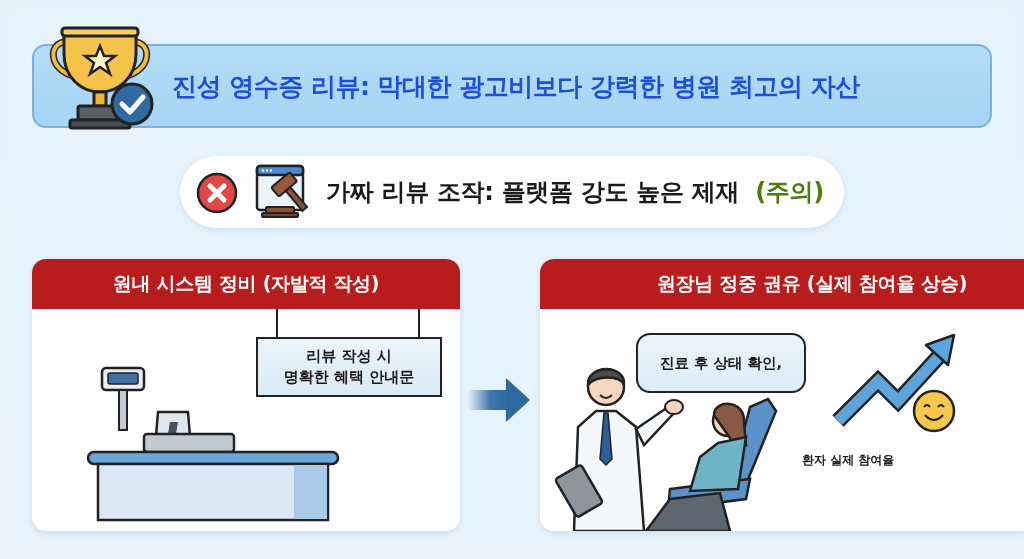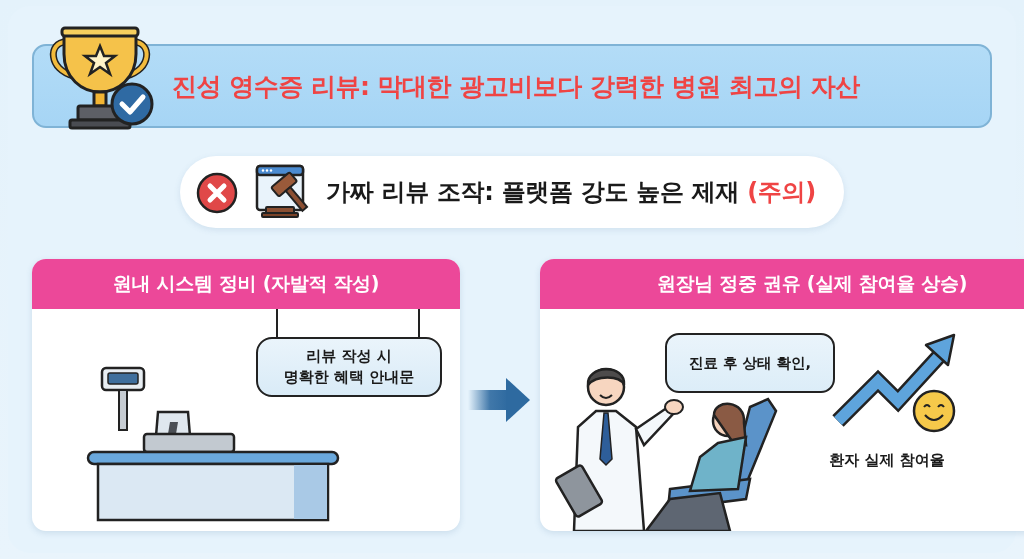--- a/index.html
+++ b/index.html
@@ -16,81 +16,81 @@
   }
   
   .title-banner {
     position: absolute; left: 32px; top: 44px; width: 960px; height: 84px;
     background: linear-gradient(180deg, #b3dcf7 0%, #a6d5f5 100%);
     border: 2px solid #7fb3d6; border-radius: 14px;
   }
   .title-text {
     position: absolute; left: 172px; top: 62px; width: 790px; height: 48px;
     font-size: 25px; font-weight: bold; letter-spacing: -0.5px;
-    display: flex; align-items: center; color: #ef4444;
+    display: flex; align-items: center; color: #1d4ed8;
   }
   .trophy { position: absolute; left: 44px; top: 24px; width: 112px; height: 108px; }
 
   
   .warn-pill {
     position: absolute; left: 180px; top: 156px; width: 664px; height: 72px;
     background: #ffffff; border-radius: 36px;
     box-shadow: 0 2px 6px rgba(80,120,160,0.15);
   }
   .x-icon { position: absolute; left: 196px; top: 172px; width: 42px; height: 42px; }
   .gavel-icon { position: absolute; left: 254px; top: 163px; width: 62px; height: 56px; }
   .warn-text {
     position: absolute; left: 326px; top: 170px; height: 44px;
     font-size: 24px; font-weight: bold; display: flex; align-items: center;
     letter-spacing: -0.3px; color: #1a1a1a; white-space: nowrap;
   }
-  .warn-text .caution { color: #ef4444; margin-left: 8px; }
+  .warn-text .caution { color: #4d7c0f; margin-left: 16px; }
 
   
   .panel {
     position: absolute; top: 259px; height: 272px; background: #ffffff;
     border-radius: 14px; overflow: hidden;
     box-shadow: 0 2px 6px rgba(80,120,160,0.18);
   }
   .panel-left { left: 32px; width: 428px; }
   .panel-right { left: 540px; width: 544px; }
   .panel-header {
-    height: 50px; background: #ec4899; color: #ffffff;
+    height: 50px; background: #b91c1c; color: #ffffff;
     font-size: 19px; font-weight: bold; display: flex; align-items: center;
     justify-content: center; letter-spacing: -0.3px;
   }
   .panel-body { position: relative; height: 222px; }
 
   
   .sign-wire { position: absolute; width: 2px; background: #222; top: 0; height: 34px; }
   .sign {
     position: absolute; left: 224px; top: 28px; width: 186px; height: 60px;
     background: linear-gradient(180deg, #eaf4fb, #d9ebf7);
-    border: 2px solid #222; border-radius: 16px;
+    border: 2px solid #222; border-radius: 0;
     display: flex; flex-direction: column; align-items: center; justify-content: center;
     font-size: 15px; font-weight: bold; line-height: 21px; color: #1a1a1a;
   }
   .desk { position: absolute; left: 48px; top: 55px; width: 260px; height: 160px; }
 
   
   .mid-arrow { position: absolute; left: 468px; top: 374px; width: 62px; height: 52px; }
 
   
   .bubble {
     position: absolute; left: 96px; top: 24px; width: 170px; height: 60px;
     background: linear-gradient(180deg, #eaf4fb, #dcedf8);
     border: 2px solid #222; border-radius: 14px;
     display: flex; flex-direction: column; align-items: center; justify-content: center;
-    font-size: 14.5px; font-weight: bold; line-height: 20px; color: #1a1a1a; margin-left: 29px;
+    font-size: 14.5px; font-weight: bold; line-height: 20px; color: #1a1a1a;
   }
   .scene { position: absolute; left: 10px; top: 40px; width: 250px; height: 182px; }
   .trend { position: absolute; left: 290px; top: 22px; width: 130px; height: 110px; }
   .result-text {
     position: absolute; left: 262px; top: 140px; width: 170px;
-    text-align: center; font-size: 15px; font-weight: bold; line-height: 22px; color: #1a1a1a;
+    text-align: left; font-size: 12px; font-weight: bold; line-height: 22px; color: #1a1a1a;
   }
 </style>
 </head>
 <body>
 
 <div class="frame"></div>
 
 <div class="title-banner"></div>
 <svg class="trophy" viewBox="0 0 112 108">
   <path d="M22 18 C4 18 4 46 30 52" fill="none" stroke="#222" stroke-width="7"></path>

